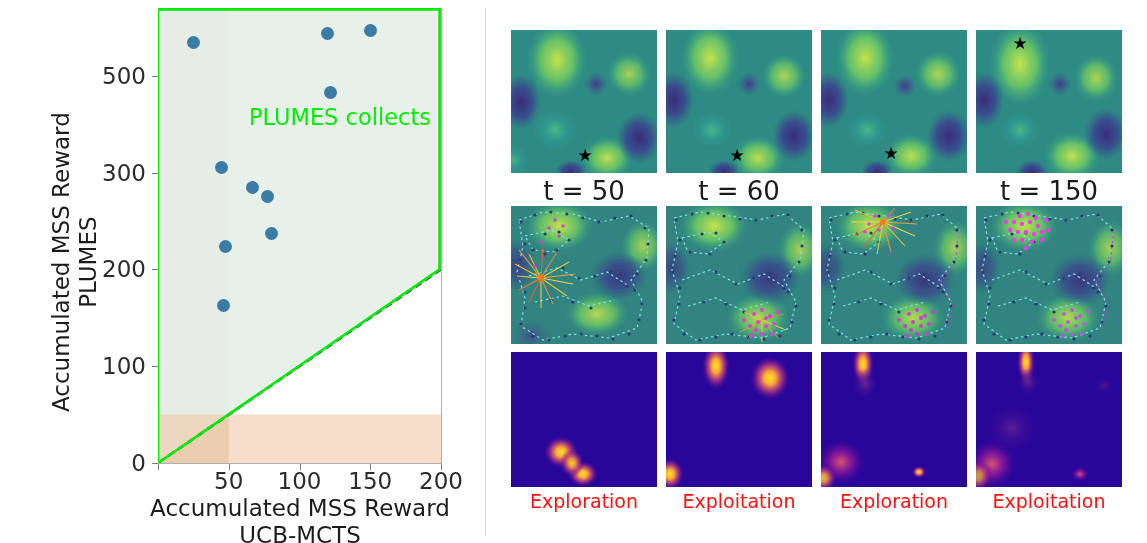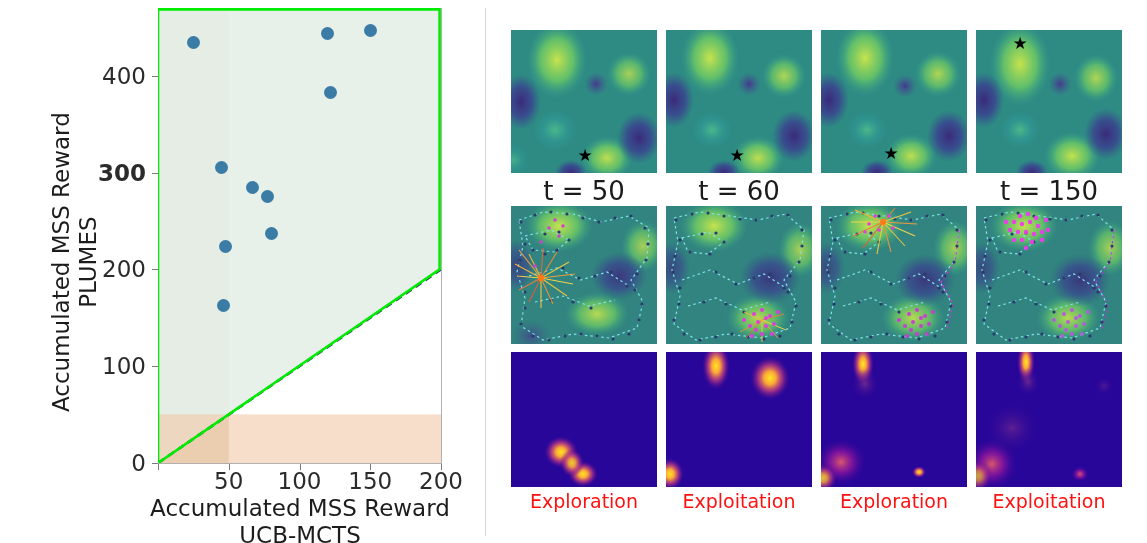--- a/index.html
+++ b/index.html
@@ -172,25 +172,26 @@
     <div class="tick-mark ytick" style="top:463px;"></div>
     <div class="tick-mark ytick" style="top:366.2px;"></div>
     <div class="tick-mark ytick" style="top:269.4px;"></div>
     <div class="tick-mark ytick" style="top:172.6px;"></div>
     <div class="tick-mark ytick" style="top:75.8px;"></div>
 
     <div id="ytick-labels">
       <div class="tick-label ytick-label" style="top:463px;">0</div>
       <div class="tick-label ytick-label" style="top:366.2px;">100</div>
       <div class="tick-label ytick-label" style="top:269.4px;">200</div>
-      <div class="tick-label ytick-label" style="top:172.6px;font-weight:bold;">300</div>
-      <div class="tick-label ytick-label" style="top:75.8px;">400</div>
+      <div class="tick-label ytick-label" style="top:172.6px;">300</div>
+      <div class="tick-label ytick-label" style="top:75.8px;">500</div>
     </div>
 
     <div id="annotation">
+      <div>PLUMES collects</div>
     </div>
 
     <div id="xlabel">
       <div>Accumulated MSS Reward</div>
       <div>UCB-MCTS</div>
     </div>
     <div id="ylabel">
       <div>Accumulated MSS Reward</div>
       <div>PLUMES</div>
     </div>

